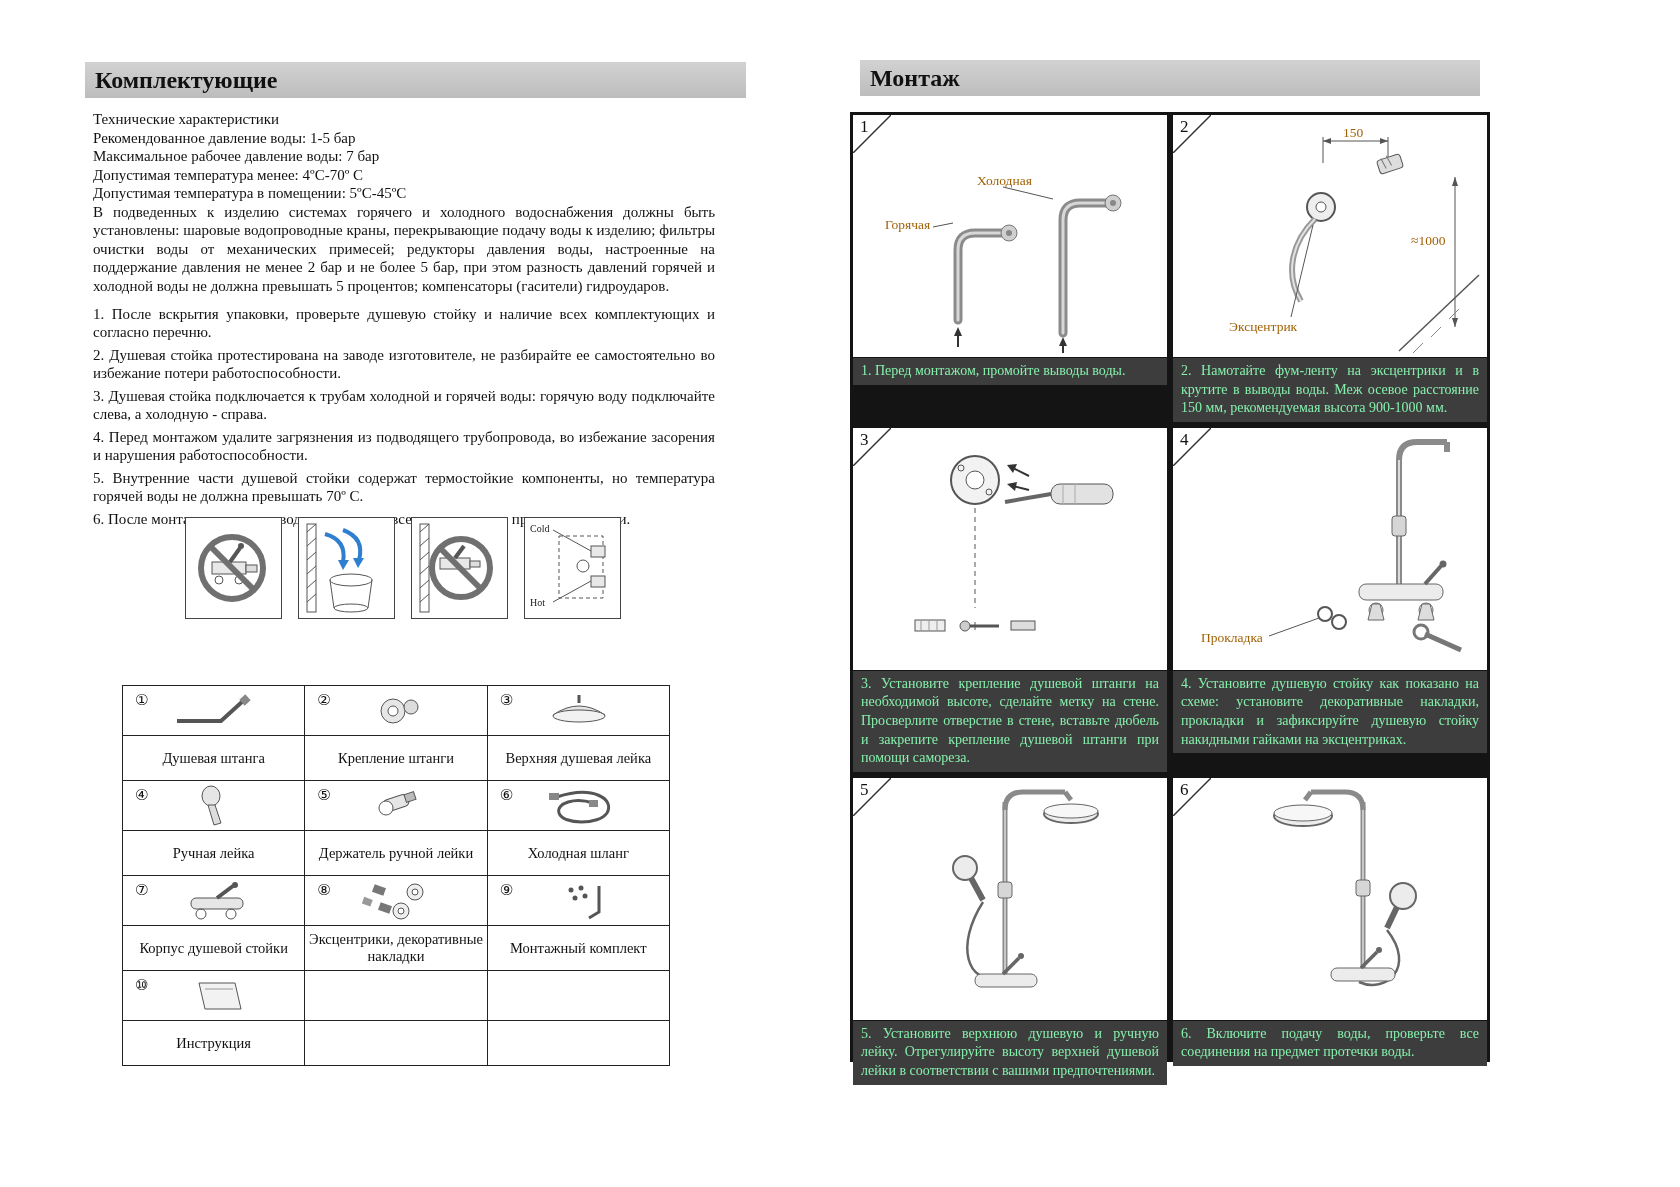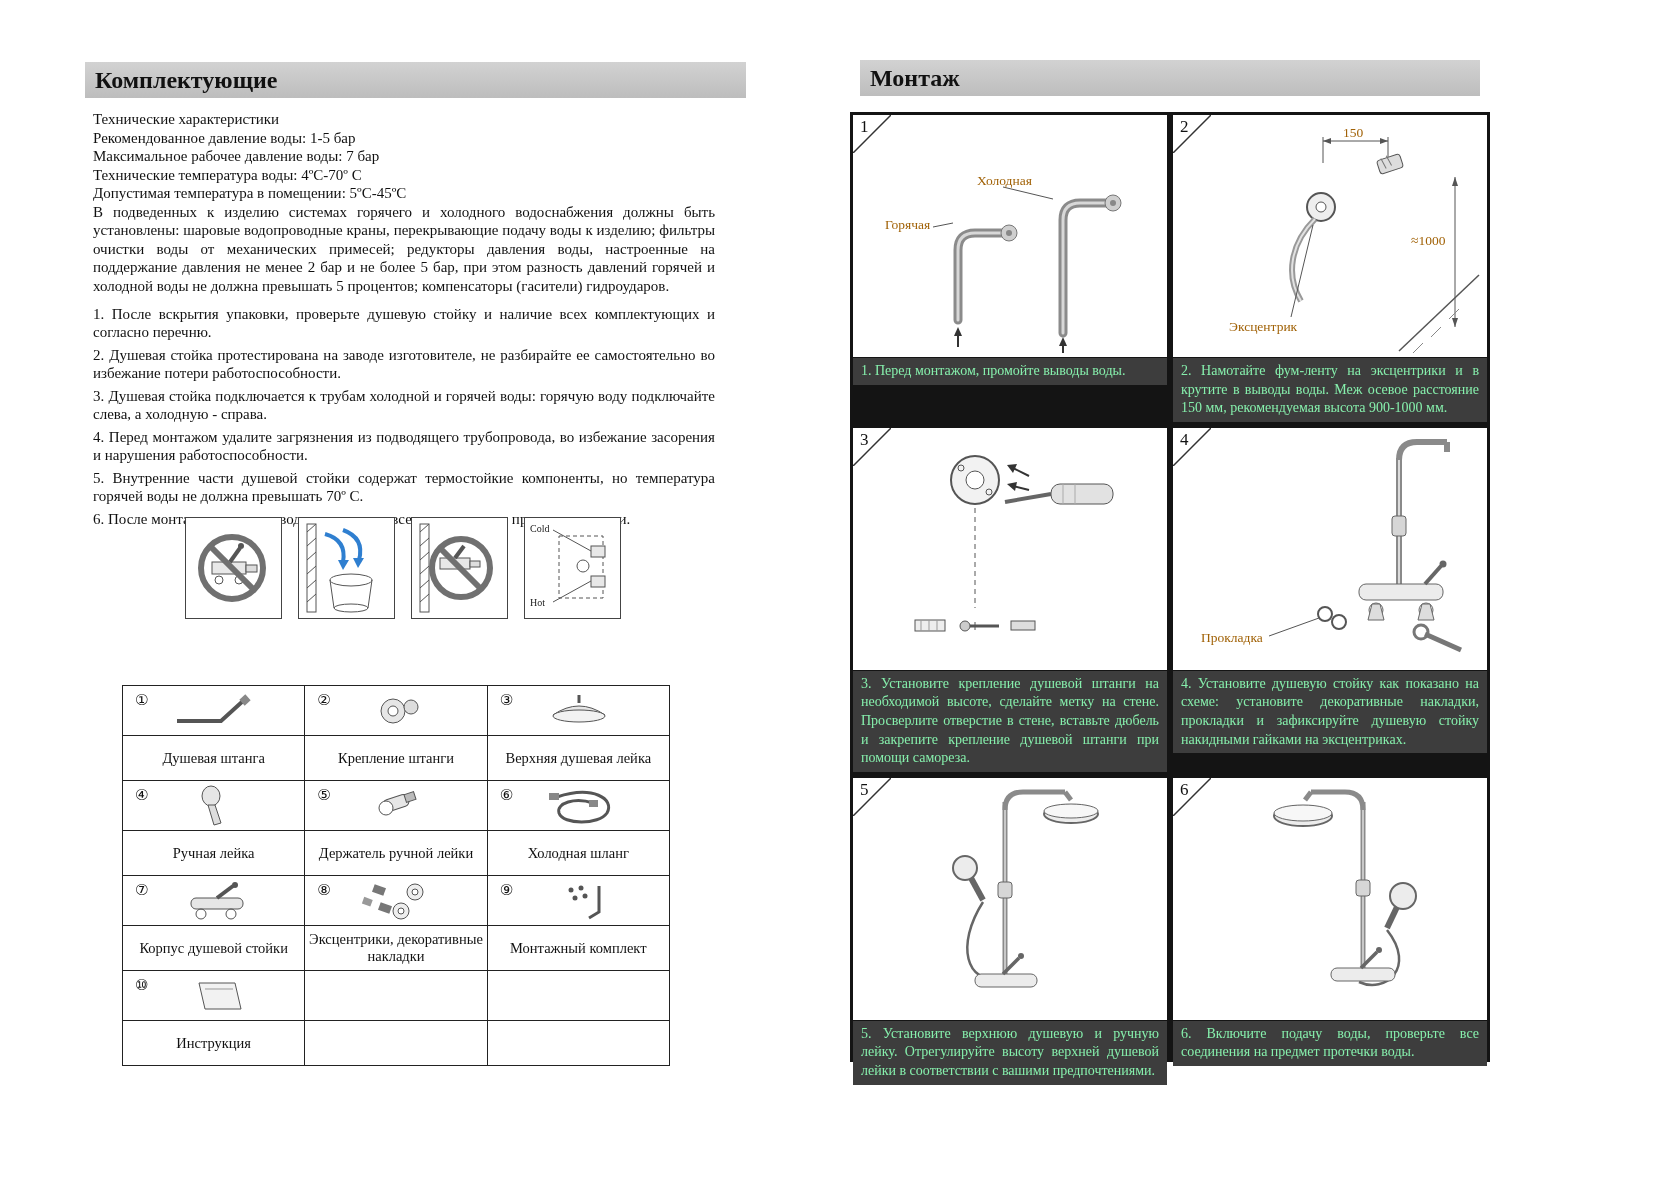--- a/index.html
+++ b/index.html
@@ -44,21 +44,21 @@
 
 <div class="canvas">
 
   <div class="page-left">
     <div class="bar">Рекомендации по монтажу</div>
 
     <div class="specs">
       <div>Технические характеристики</div>
       <div>Рекомендованное давление воды: 1-5 бар</div>
       <div>Максимальное рабочее давление воды: 7 бар</div>
-      <div>Технические температура воды: 4ºC-70º С</div>
+      <div>Допустимая температура менее: 4ºC-70º С</div>
       <div>Допустимая температура в помещении: 5ºС-45ºС</div>
       <div class="para">В подведенных к изделию системах горячего и холодного водоснабжения должны быть установлены: шаровые водопроводные краны, перекрывающие подачу воды к изделию; фильтры очистки воды от механических примесей; редукторы давления воды, настроенные на поддержание давления не менее 2 бар и не более 5 бар, при этом разность давлений горячей и холодной воды не должна превышать 5 процентов; компенсаторы (гасители) гидроударов.</div>
     </div>
 
     <div class="instructions">
       <p>1.  После вскрытия упаковки, проверьте душевую стойку и наличие всех комплектующих и согласно перечню.</p>
       <p>2. Душевая стойка протестирована на заводе изготовителе, не разбирайте ее самостоятельно во избежание потери работоспособности.</p>
       <p>3. Душевая стойка подключается к трубам холодной и горячей воды: горячую воду подключайте слева, а холодную - справа.</p>
       <p>4.  Перед монтажом удалите загрязнения из подводящего трубопровода, во избежание засорения и нарушения работоспособности.</p>
       <p>5.  Внутренние части душевой стойки содержат термостойкие компоненты, но температура горячей воды не должна превышать 70º С.</p>

